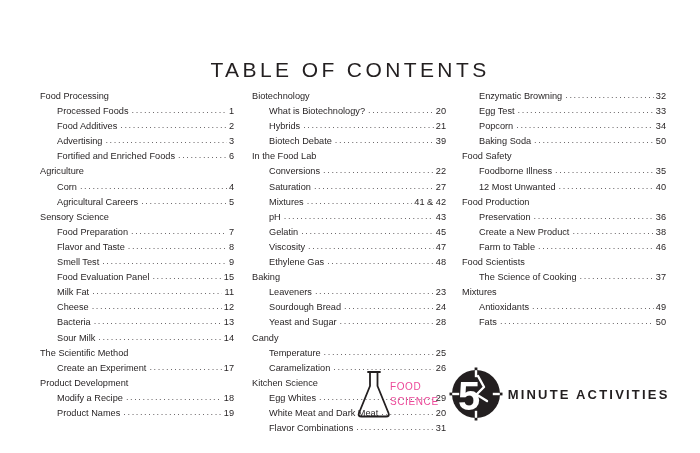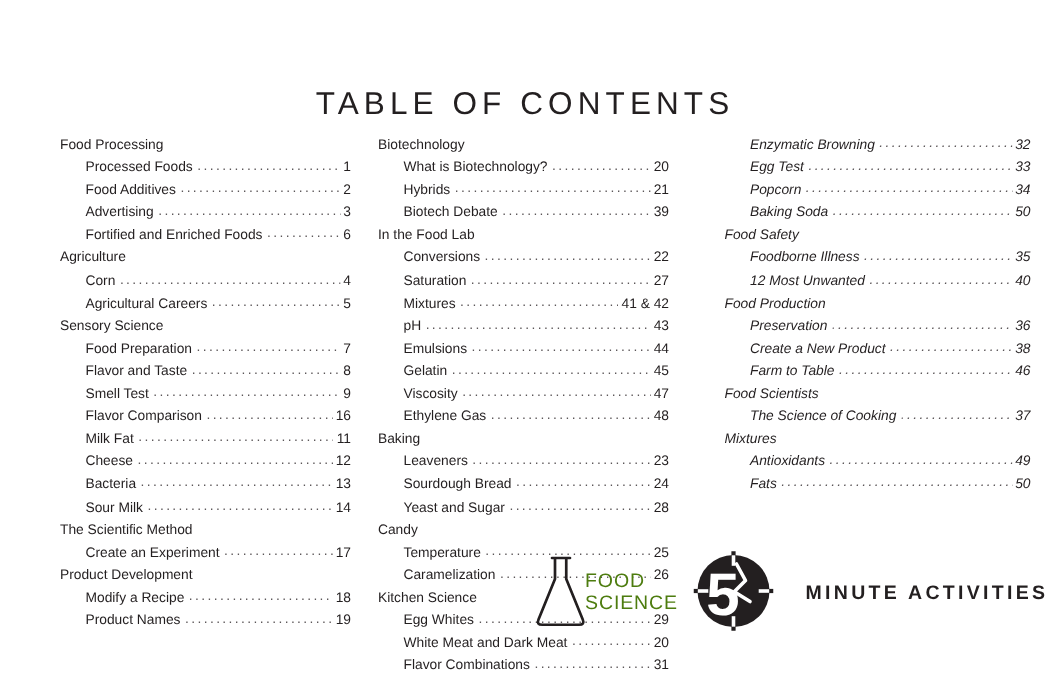--- a/index.html
+++ b/index.html
@@ -42,21 +42,21 @@
     width: 700px;
     display: flex;
     align-items: flex-start;
   }
 
   .col {
     position: relative;
   }
   .col-1 { margin-left: 40px; width: 194px; }
   .col-2 { margin-left: 18px; width: 194px; }
-  .col-3 { margin-left: 37px; width: 204px; font-style: italic; }
+  .col-3 { margin-left: 16px; width: 204px; }
 
   .entry {
     display: flex;
     align-items: baseline;
     font-size: 9.2px;
     line-height: 15.1px;
     white-space: nowrap;
     color: #231f20;
   }
 
@@ -105,38 +105,38 @@
   .flask-wrap {
     width: 38px;
     height: 50px;
     position: relative;
     flex: 0 0 auto;
   }
 
   .foodscience-text {
     flex: 0 0 auto;
     margin-left: -3px;
-    font-size: 13px;
+    font-size: 10px;
     line-height: 15px;
     letter-spacing: 0.6px;
-    color: #4d7c0f;
+    color: #ec4899;
     font-weight: 400;
   }
 
   .five-wrap {
     flex: 0 0 auto;
     margin-left: 9px;
     width: 58px;
     height: 56px;
     position: relative;
   }
 
   .minute-text {
     flex: 0 0 auto;
-    margin-left: 18px;
+    margin-left: 2px;
     font-size: 13px;
     font-weight: bold;
     letter-spacing: 2.2px;
     color: #231f20;
   }
 </style>
 </head>
 <body>
 
 <div class="page">
@@ -193,23 +193,23 @@
           <span class="label">Flavor and Taste</span>
           <span class="dots"></span>
           <span class="page-num">8</span>
         </div>
         <div class="entry item">
           <span class="label">Smell Test</span>
           <span class="dots"></span>
           <span class="page-num">9</span>
         </div>
         <div class="entry item">
-          <span class="label">Flavor Comparison</span>
-          <span class="dots"></span>
-          <span class="page-num">16</span>
+          <span class="label">Food Evaluation Panel</span>
+          <span class="dots"></span>
+          <span class="page-num">15</span>
         </div>
         <div class="entry item">
           <span class="label">Milk Fat</span>
           <span class="dots"></span>
           <span class="page-num">11</span>
         </div>
         <div class="entry item">
           <span class="label">Cheese</span>
           <span class="dots"></span>
           <span class="page-num">12</span>
@@ -280,25 +280,20 @@
         </div>
         <div class="entry item">
           <span class="label">Mixtures</span>
           <span class="dots"></span>
           <span class="page-num">41 &amp; 42</span>
         </div>
         <div class="entry item">
           <span class="label">pH</span>
           <span class="dots"></span>
           <span class="page-num">43</span>
-        </div>
-        <div class="entry item">
-          <span class="label">Emulsions</span>
-          <span class="dots"></span>
-          <span class="page-num">44</span>
         </div>
         <div class="entry item">
           <span class="label">Gelatin</span>
           <span class="dots"></span>
           <span class="page-num">45</span>
         </div>
         <div class="entry item">
           <span class="label">Viscosity</span>
           <span class="dots"></span>
           <span class="page-num">47</span>

